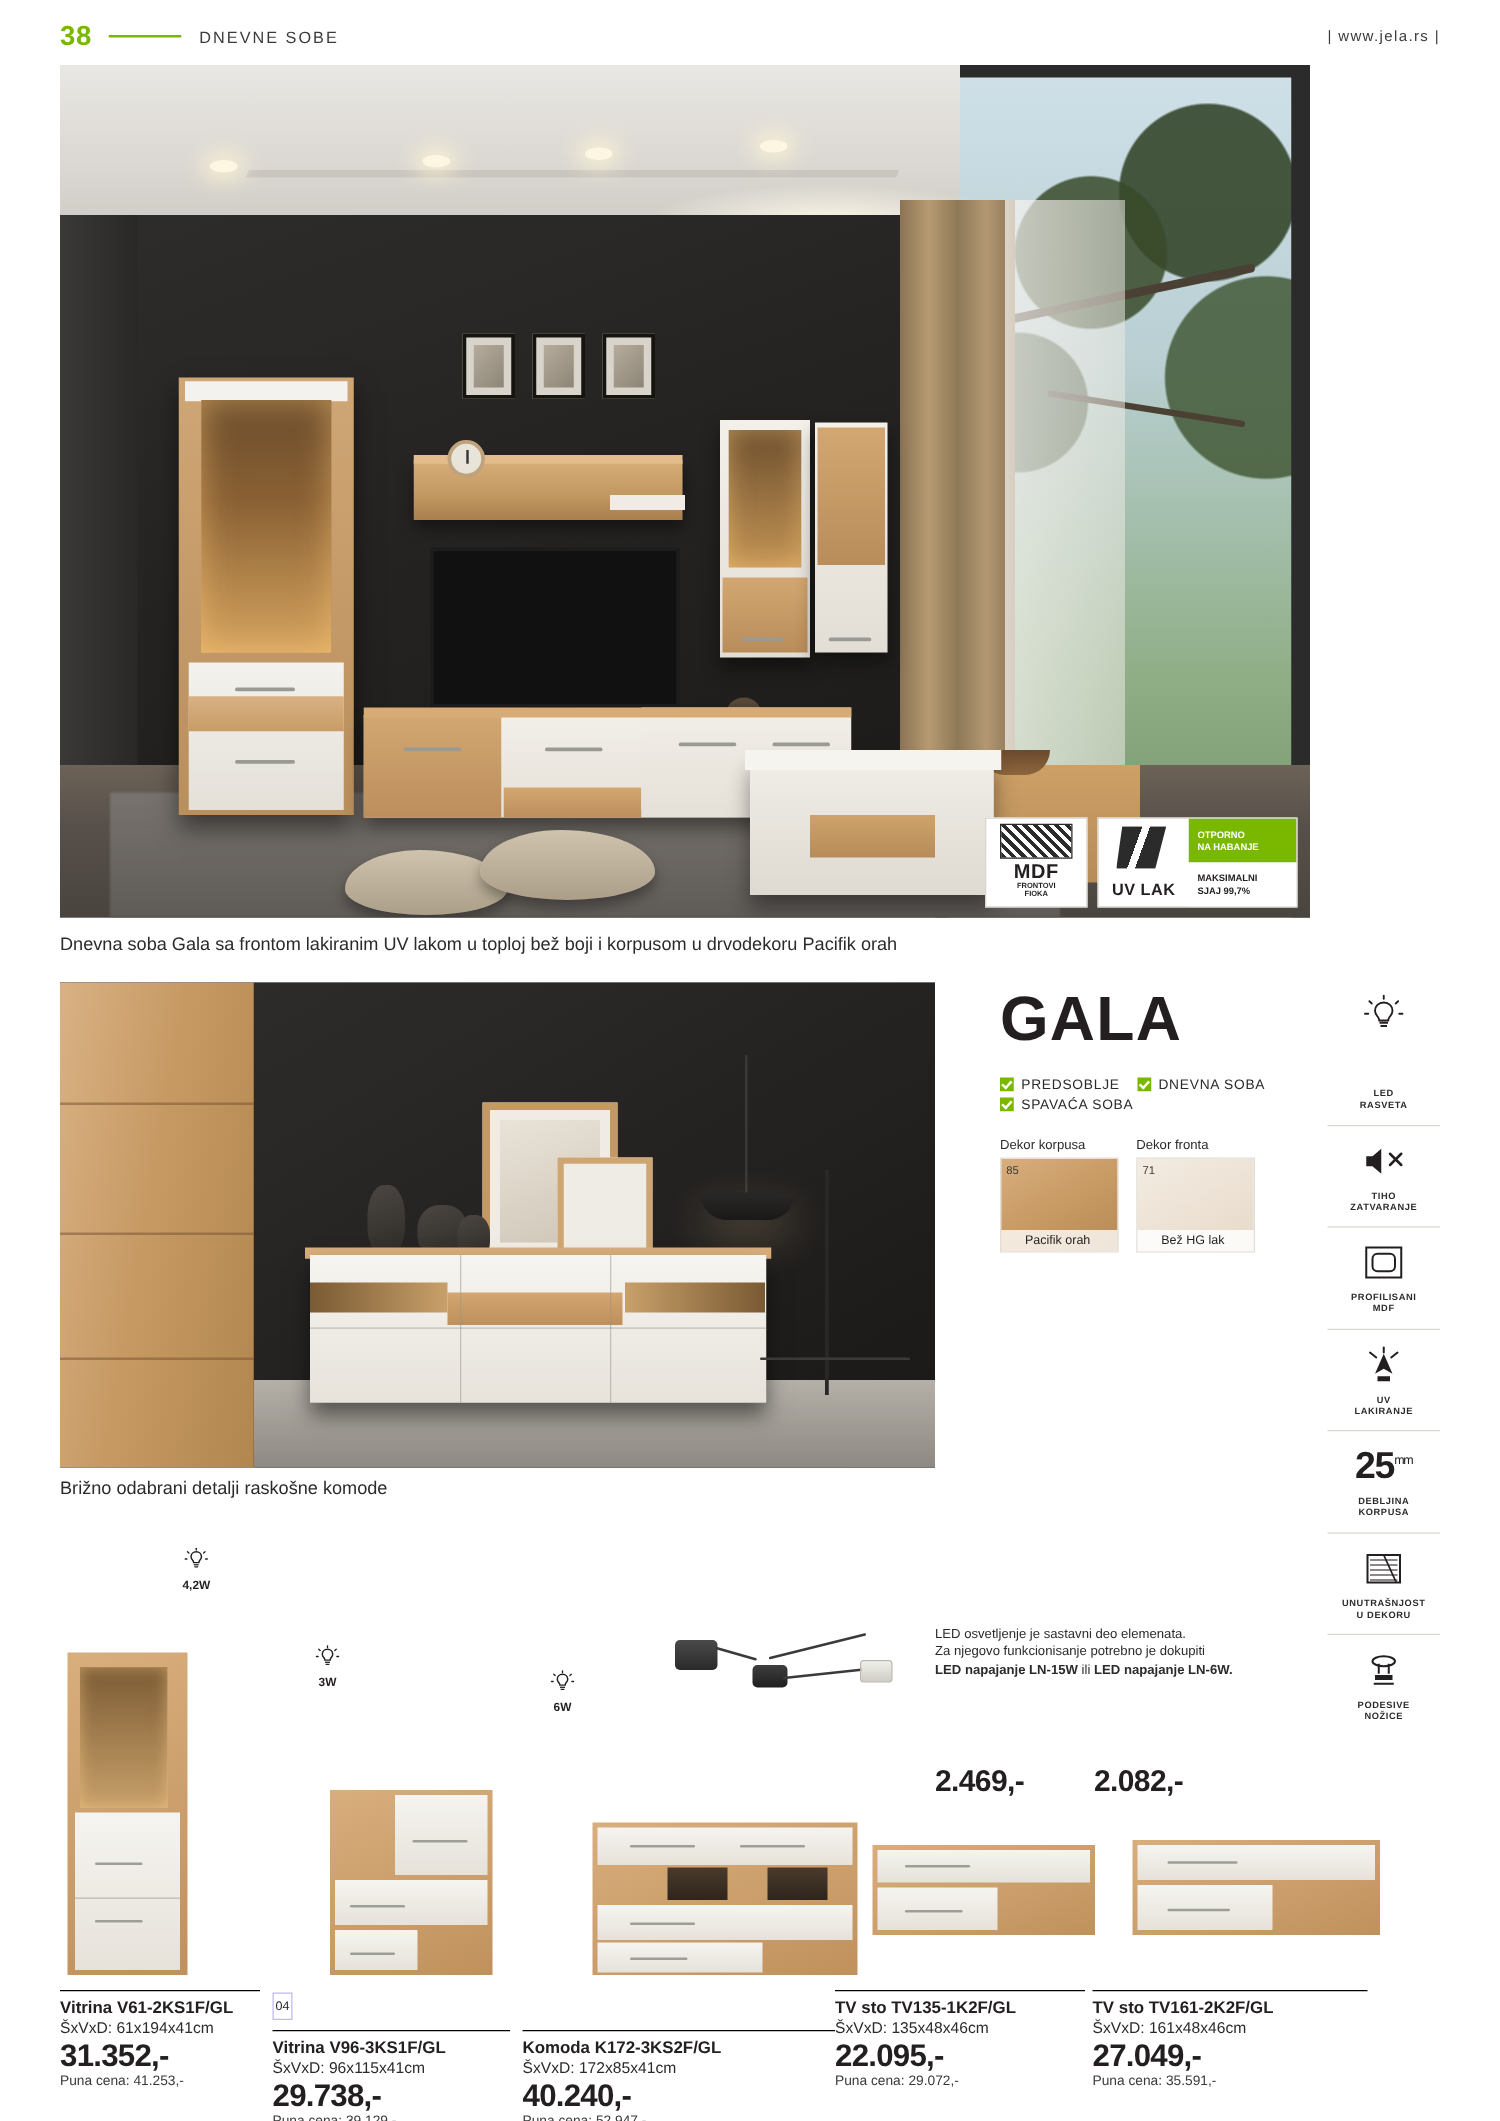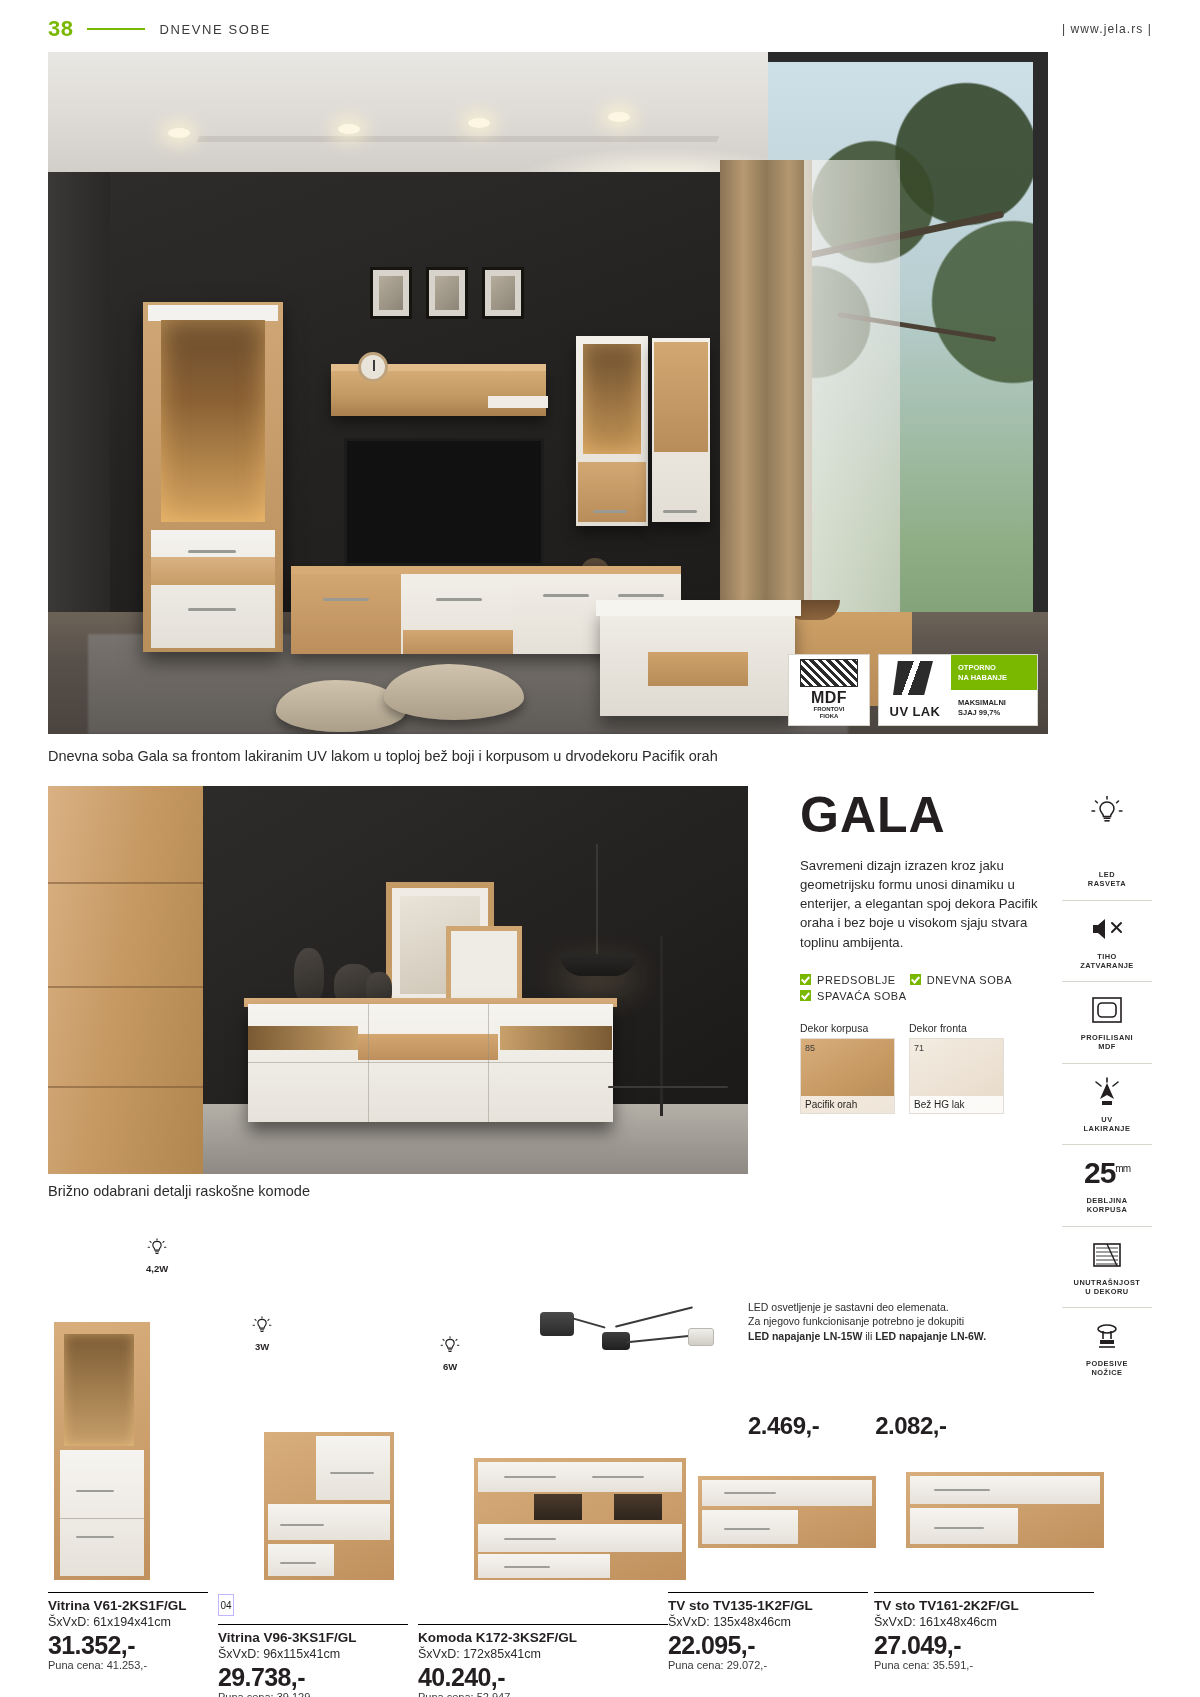--- a/index.html
+++ b/index.html
@@ -296,21 +296,21 @@
   .dec-col { width:95px; }
   .dec-title { font-size:10.5px; color:#2b2b2b; margin-bottom:4px; }
   .sw { width:95px; height:76px; position:relative; border:1px solid #e2ded7; }
   .sw-oak { background:linear-gradient(150deg,#d8ae7c 0%, #c89a64 50%, #b58a55 100%); }
   .sw-beige { background:linear-gradient(150deg,#f4ece2,#e6d9c8); }
   .sw-code {
     position:absolute; left:4px; top:4px; font-size:9px; color:#3b3b3b;
   }
   .sw-name {
     position:absolute; left:0; bottom:0; width:100%;
-    font-size:10px; padding:3px 4px; background:rgba(255,255,255,.78); color:#231f20;
+    font-size:10px; padding:3px 19px; background:rgba(255,255,255,.78); color:#231f20;
   }
   .sw-name.dark { background:rgba(255,255,255,.85); }
 
   
   .rail { position:absolute; left:1062px; top:790px; width:90px; }
   .rail-item {
     position:relative; padding:10px 0 11px 0; border-bottom:1px solid #d9d6d0;
     display:flex; flex-direction:column; align-items:center; text-align:center;
   }
   .rail-item:first-child { padding-top:4px;gap:35px; }
@@ -523,21 +523,20 @@
     <div class="i2-sb-seam" style="left:320px;top:218px;width:1px;height:118px;"></div>
     <div class="i2-sb-seam" style="left:440px;top:218px;width:1px;height:118px;"></div>
     <div class="i2-sb-seam" style="left:200px;top:276px;width:365px;height:1px;"></div>
     <div class="i2-cable"></div>
   </div>
 
   <div class="img2-caption">Brižno odabrani detalji raskošne komode</div>
 
   <div class="rcol">
     <div class="brand">GALA</div>
-    <div class="body-txt">Savremeni dizajn izrazen kroz jaku geometrijsku formu unosi dinamiku u enterijer, a elegantan spoj dekora Pacifik oraha i bez boje u visokom sjaju stvara toplinu ambijenta.</div>
 
     <div class="rooms">
       <div class="room">
         <span class="chk"></span>
         <span>PREDSOBLJE</span>
       </div>
       <div class="room">
         <span class="chk"></span>
         <span>DNEVNA SOBA</span>
       </div>

